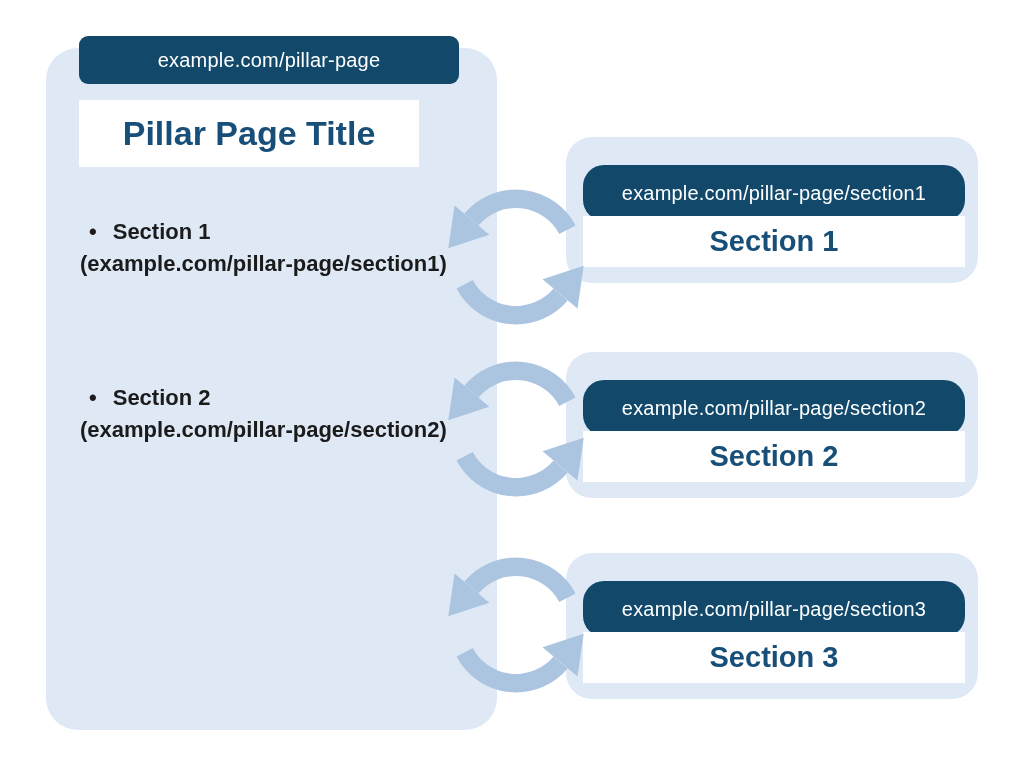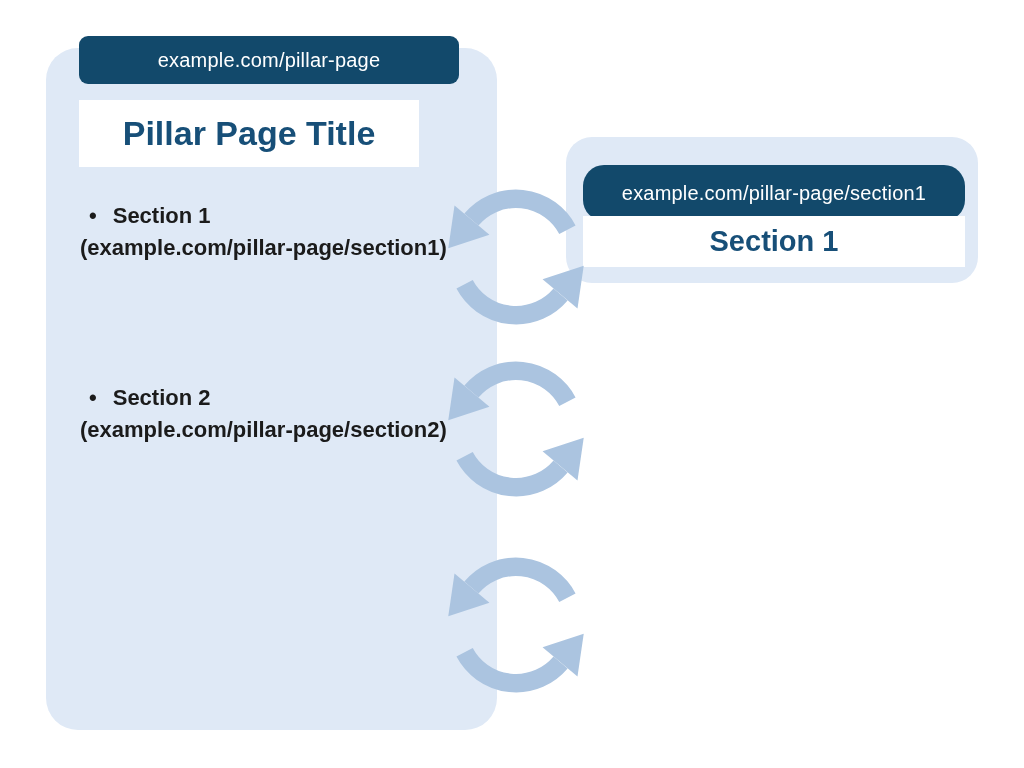--- a/index.html
+++ b/index.html
@@ -79,41 +79,57 @@
   <div class="pillar-panel"></div>
 
   <div class="url-chip top-chip">
     <span>example.com/pillar-page</span>
   </div>
 
   <div class="title-bar">
     <span>Pillar Page Title</span>
   </div>
 
-  <div class="toc-item" style="top:200px">
+  <div class="toc-item" style="top:216px">
     <div class="toc-line1"><span class="bullet">•</span><span>Section 1</span></div>
     <div class="toc-line2">(example.com/pillar-page/section1)</div>
   </div>
 
   <div class="toc-item" style="top:382px">
     <div class="toc-line1"><span class="bullet">•</span><span>Section 2</span></div>
     <div class="toc-line2">(example.com/pillar-page/section2)</div>
   </div>
 
 
   <div class="section-card" style="top:137px">
     <div class="url-chip card-url">
       <span>example.com/pillar-page/section1</span>
     </div>
     <div class="card-title">
       <span>Section 1</span>
     </div>
   </div>
 
+  <div class="section-card" style="top:352px">
+    <div class="url-chip card-url">
+      <span>example.com/pillar-page/section2</span>
+    </div>
+    <div class="card-title">
+      <span>Section 2</span>
+    </div>
+  </div>
 
+  <div class="section-card" style="top:553px">
+    <div class="url-chip card-url">
+      <span>example.com/pillar-page/section3</span>
+    </div>
+    <div class="card-title">
+      <span>Section 3</span>
+    </div>
+  </div>
 
   <svg class="cycle cycle-1" viewBox="0 0 100 100">
       <use href="#cycle-glyph"></use>
     </svg>
   <svg class="cycle cycle-2" viewBox="0 0 100 100">
       <use href="#cycle-glyph"></use>
     </svg>
   <svg class="cycle cycle-3" viewBox="0 0 100 100">
       <use href="#cycle-glyph"></use>
     </svg>

